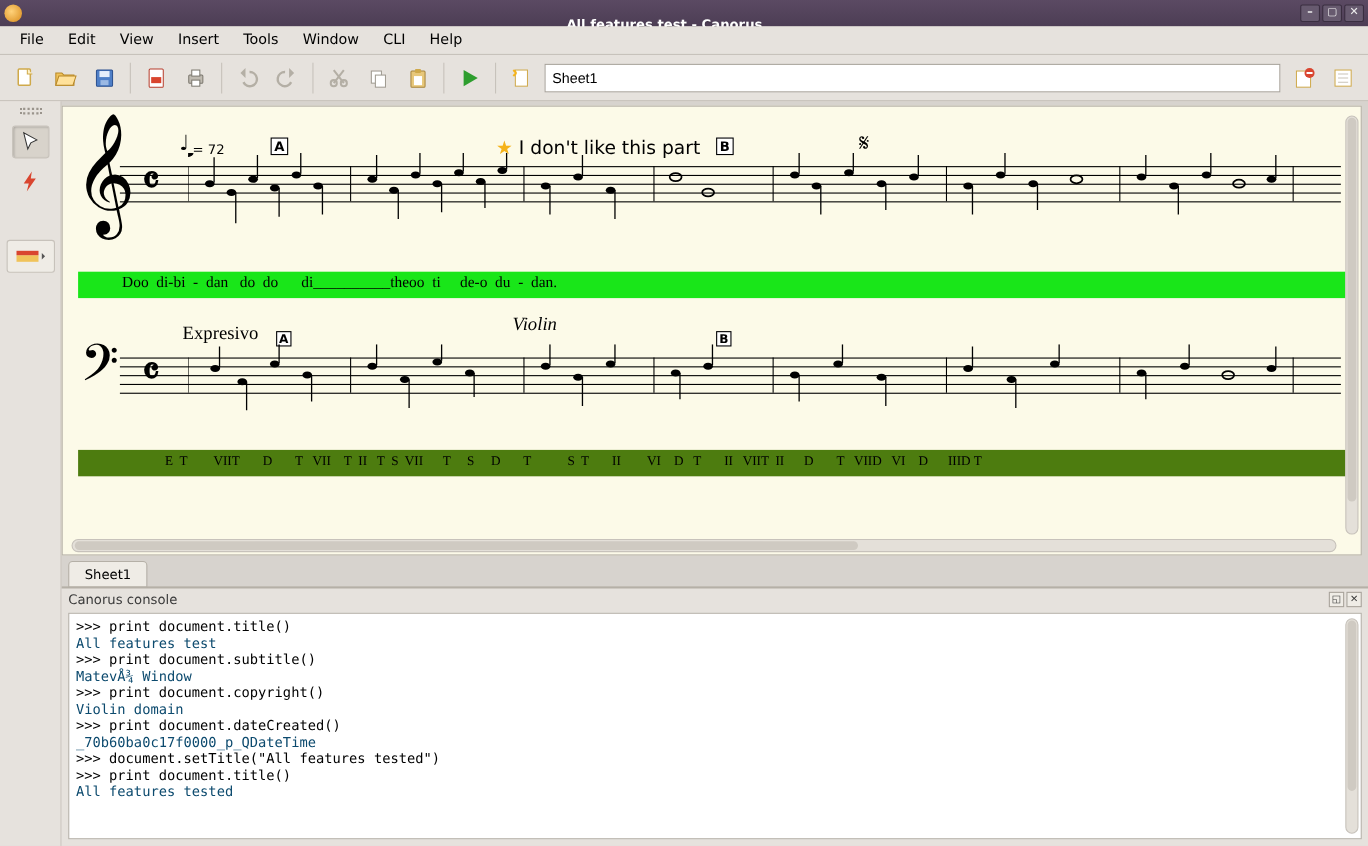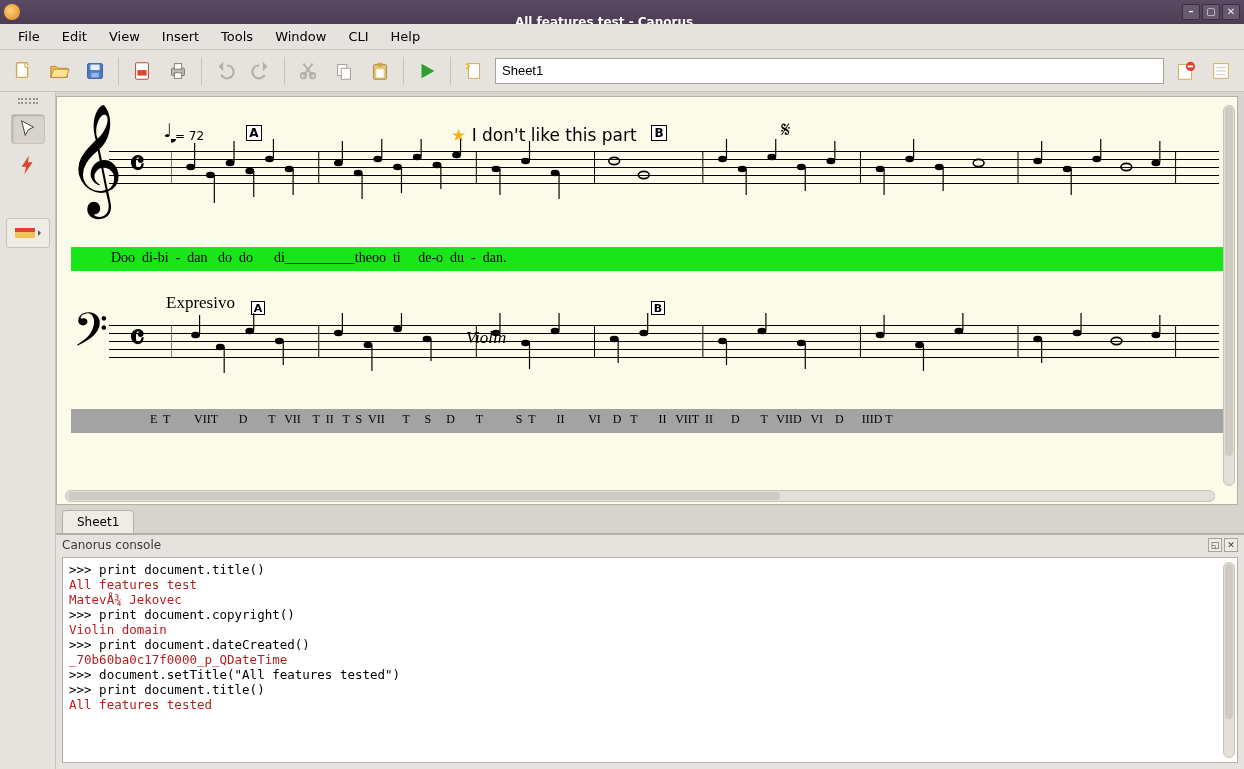--- a/index.html
+++ b/index.html
@@ -199,21 +199,21 @@
   }
   .lyrics-strip {
     height: 24px;
     margin: 0 14px 14px 14px;
     padding: 3px 40px;
     font-family: serif;
     font-size: 14px;
     white-space: pre;
   }
   .lyrics-strip.green { background: #19e619; }
-  .lyrics-strip.yellow { background: #a3a3a3; overflow:hidden;}
+  .lyrics-strip.yellow { background: #4d7c0f; overflow:hidden;}
   
   .score-scroll .hscroll {
     position: absolute; left: 8px; right: 22px; bottom: 2px; height: 12px;
     background: #e4e0d9; border: 1px solid #c7c2bb; border-radius: 6px;
   }
   .score-scroll .hscroll .thumb {
     position: absolute; left: 2px; top: 1px; height: 8px; width: 62%;
     background: #cfcac2; border-radius: 5px;
   }
   .score-scroll .vscroll {
@@ -267,21 +267,21 @@
     margin: 2px 6px 6px 6px;
     background: #fff;
     border: 1px solid #b5b0a7;
     font-family: "DejaVu Sans Mono","Liberation Mono",monospace;
     font-size: 12.5px;
     padding: 4px 6px;
     overflow: auto;
     position: relative;
   }
   .console-body .line { white-space: pre; }
-  .console-body .out { color: #b91c1c; }
+  .console-body .out { color: #0c4a6e; }
   .console-body .vscroll {
     position: absolute; top: 4px; bottom: 4px; right: 2px; width: 12px;
     background: #e4e0d9; border: 1px solid #c7c2bb; border-radius: 6px;
   }
   .console-body .vscroll .thumb {
     position: absolute; left: 1px; top: 1px; width: 8px; height: 80%;
     background: #cfcac2; border-radius: 5px;
   }
   
   svg.icon { width: 22px; height: 22px; }
@@ -602,21 +602,21 @@
                 </g>
               </svg>
             </div>
           </div>
 
           <div class="lyrics-strip green">Doo  di-bi  -  dan   do  do      di__________theoo  ti     de-o  du  -  dan.</div>
 
           <div class="staff">
             <span class="anno" style="left:95px;top:8px;font-family:serif;">Expresivo</span>
             <div class="rehearsal" style="left:180px;top:16px;width:14px;height:14px;font-size:11px;">A</div>
-            <span class="anno" style="left:395px;top:0px;font-style:italic;font-family:serif;margin-top:43px;">Violin</span>
+            <span class="anno" style="left:395px;top:0px;font-style:italic;font-family:serif;">Violin</span>
             <div class="rehearsal" style="left:580px;top:16px;width:14px;height:14px;font-size:11px;">B</div>
             <div class="clef" style="top:24px;font-size:42px;">𝄢</div>
             <div class="timesig">𝄴</div>
             <div class="lines">
                 <div></div>
                 <div></div>
                 <div></div>
                 <div></div>
                 <div></div>
               </div>
@@ -746,22 +746,23 @@
     <div class="console-pane">
       <div class="console-header">
         <span>Canorus console</span>
         <span class="spacer"></span>
         <div class="hbtn">◱</div>
         <div class="hbtn">✕</div>
       </div>
       <div class="console-body" id="console-lines">
         <div class="line">&gt;&gt;&gt; print document.title()</div>
           <div class="line out">All features test</div>
+          <div class="line">&gt;&gt;&gt; print document.subtitle()</div>
           <div class="line out"></div>
-          <div class="line out">MatevÅ¾ Jekovec</div>
+          <div class="line out">MatevÅ¾ Window</div>
           <div class="line">&gt;&gt;&gt; print document.copyright()</div>
           <div class="line out">Violin domain</div>
           <div class="line">&gt;&gt;&gt; print document.dateCreated()</div>
           <div class="line out">_70b60ba0c17f0000_p_QDateTime</div>
           <div class="line">&gt;&gt;&gt; document.setTitle("All features tested")</div>
           <div class="line">&gt;&gt;&gt; print document.title()</div>
           <div class="line out">All features tested</div>
           <div class="vscroll">
             <div class="thumb"></div>
           </div>

